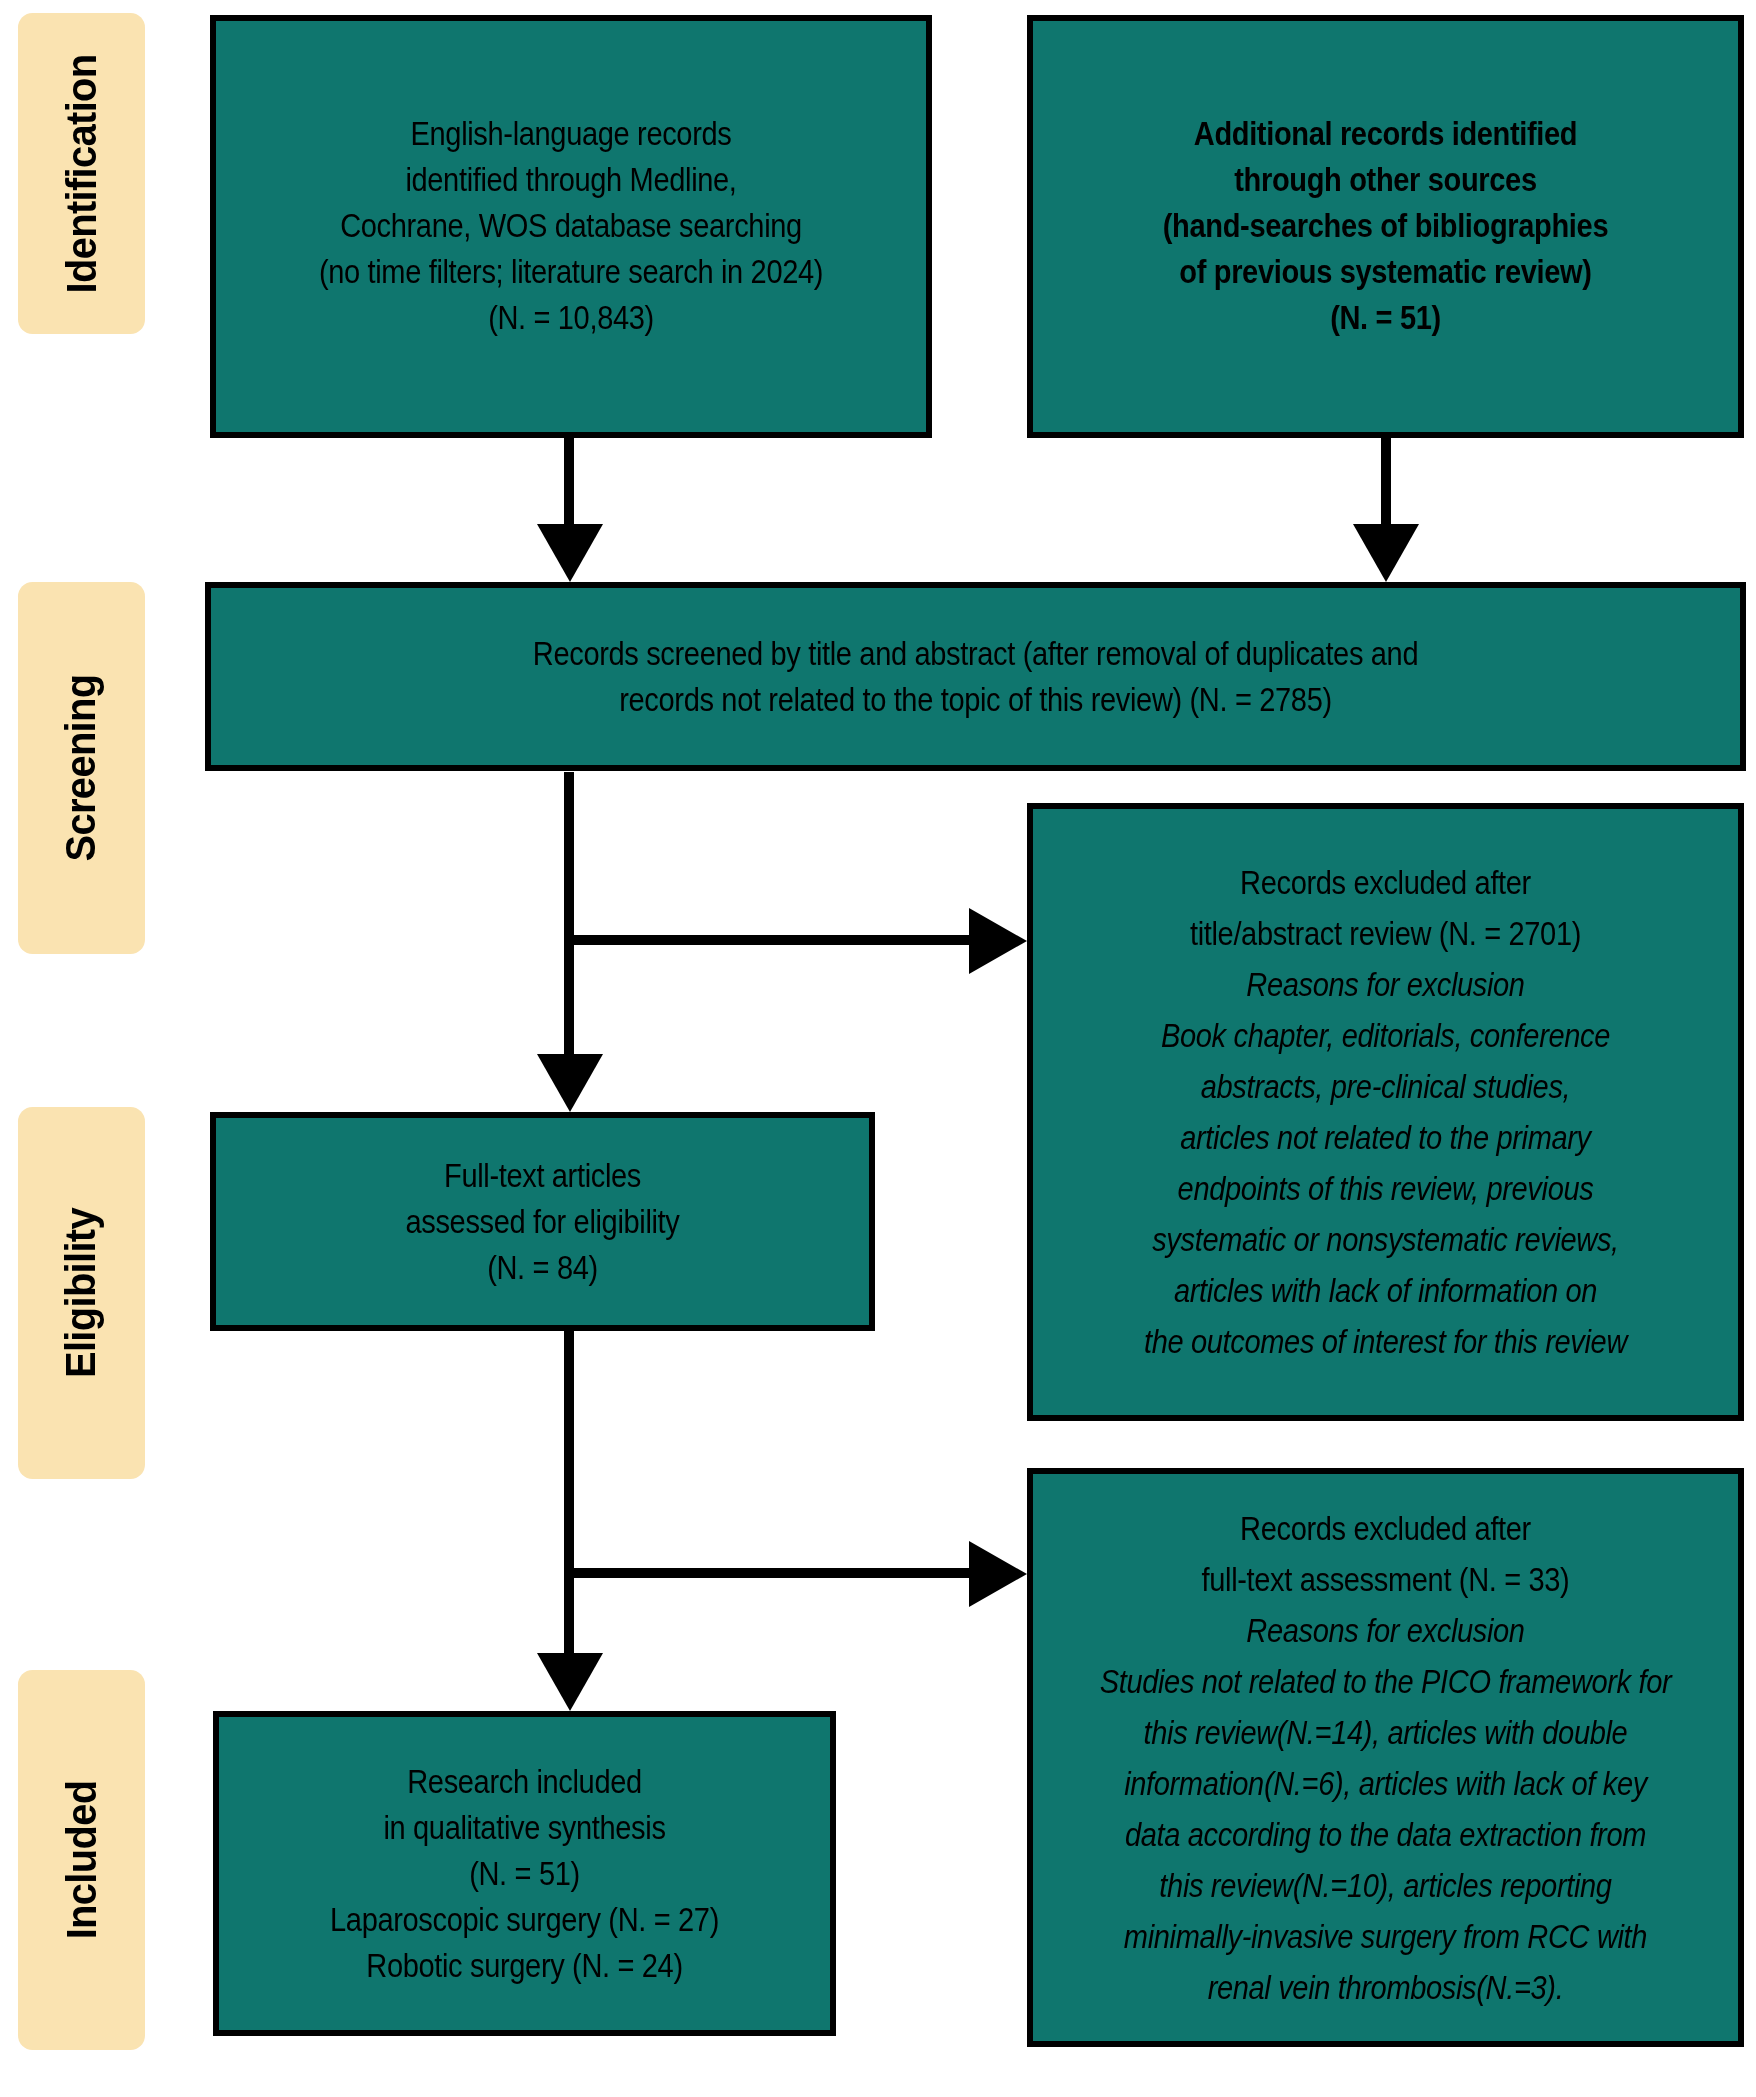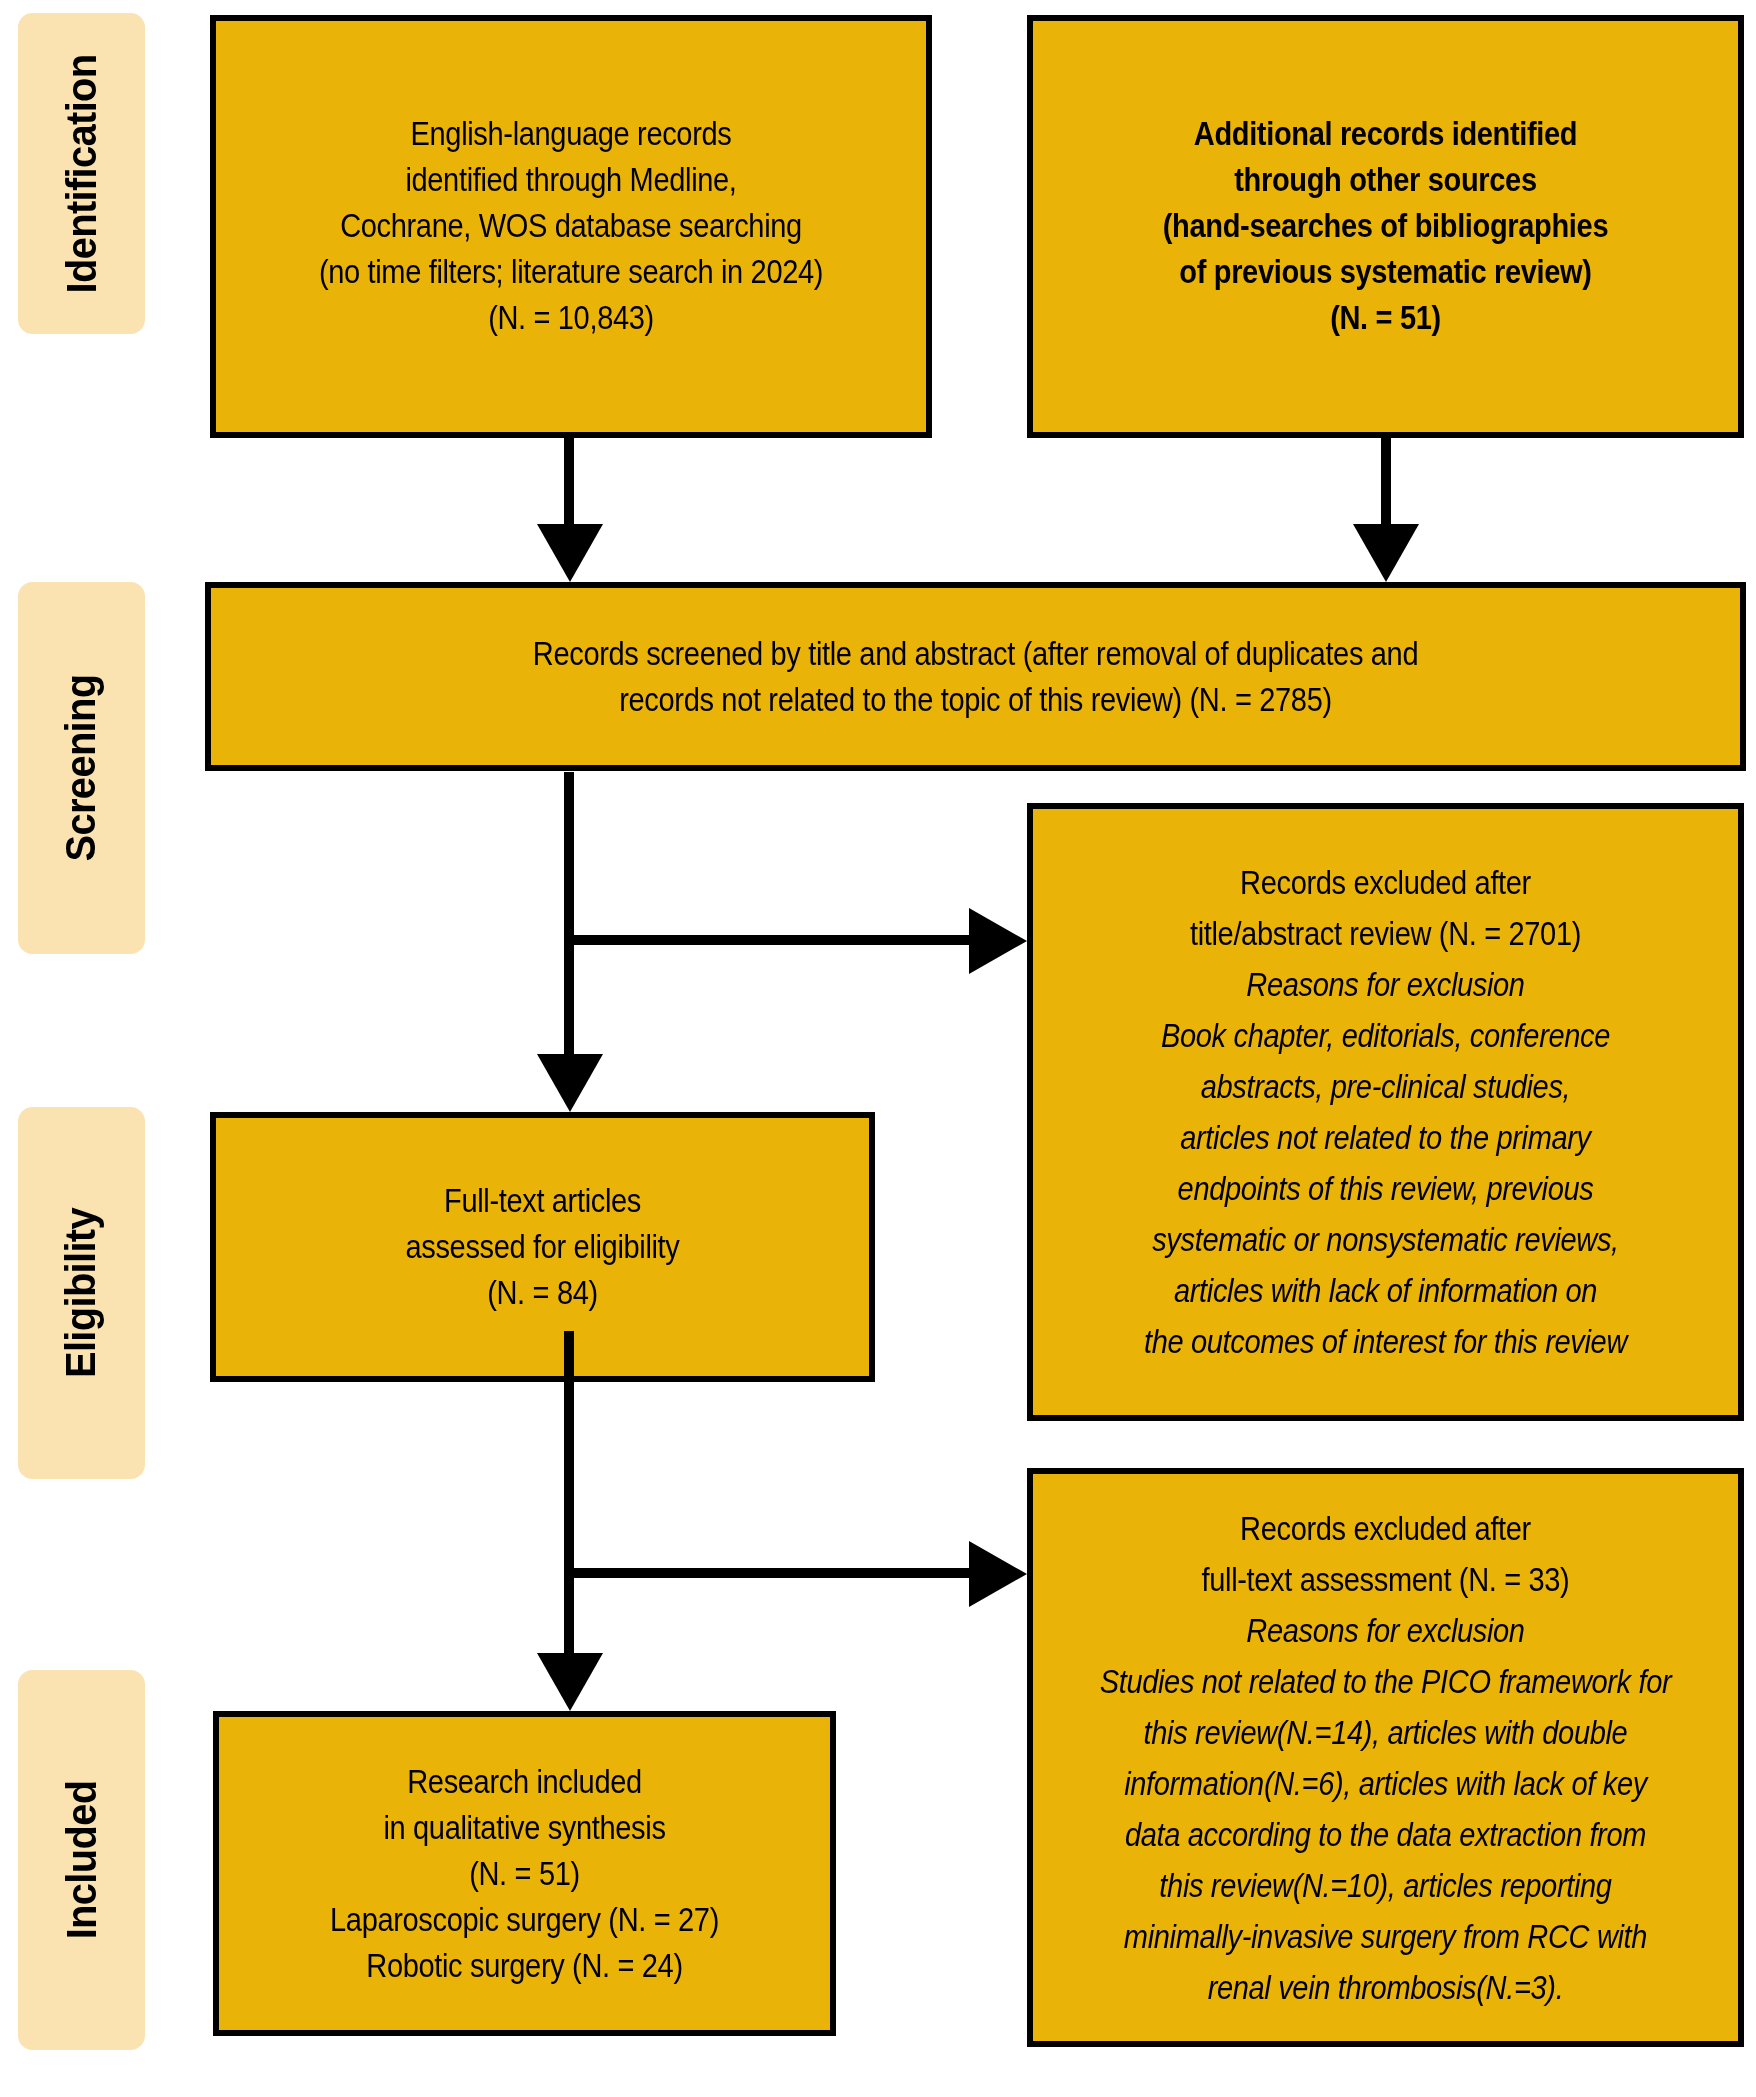--- a/index.html
+++ b/index.html
@@ -33,21 +33,21 @@
     transform: rotate(-90deg) scaleX(0.95);
   }
   .stage-identification { top: 13px;   height: 321px; }
   .stage-screening      { top: 582px;  height: 372px; }
   .stage-eligibility    { top: 1107px; height: 372px; }
   .stage-included       { top: 1670px; height: 380px; }
 
   
   .fbox {
     position: absolute;
-    background: #eab308;
+    background: #0f766e;
     border: 6.5px solid #000;
     box-sizing: border-box;
     display: flex;
     align-items: center;
     justify-content: center;
     text-align: center;
   }
   .fbox .condense {
     display: block;
     width: 100%;
@@ -81,21 +81,21 @@
     white-space: pre-line;
     font-size: 33px;
     line-height: 51px;
     letter-spacing: -0.4px;
   }
 
   .box-records-identified   { left: 210px;  top: 14.5px;   width: 722px;  height: 423px; }
   .box-additional-records   { left: 1027px; top: 14.5px;   width: 717px;  height: 423px; font-weight: bold; }
   .box-records-screened     { left: 205px;  top: 582px;  width: 1541px; height: 189px; text-align: center; }
   .box-excluded-title       { left: 1027px; top: 803px; width: 717px;  height: 618px; }
-  .box-full-text            { left: 210px;  top: 1112px; width: 665px;  height: 270px; }
+  .box-full-text            { left: 210px;  top: 1112px; width: 665px;  height: 219px; }
   .box-excluded-fulltext    { left: 1027px; top: 1468px; width: 717px;  height: 579px; }
   .box-research-included    { left: 213px;  top: 1711px; width: 623px;  height: 325px; }
 
   
   .vline { position: absolute; width: 10px; background: #000; }
   .hline { position: absolute; height: 10px; background: #000; }
   .head-down {
     position: absolute;
     width: 0; height: 0;
     border-left: 33px solid transparent;

